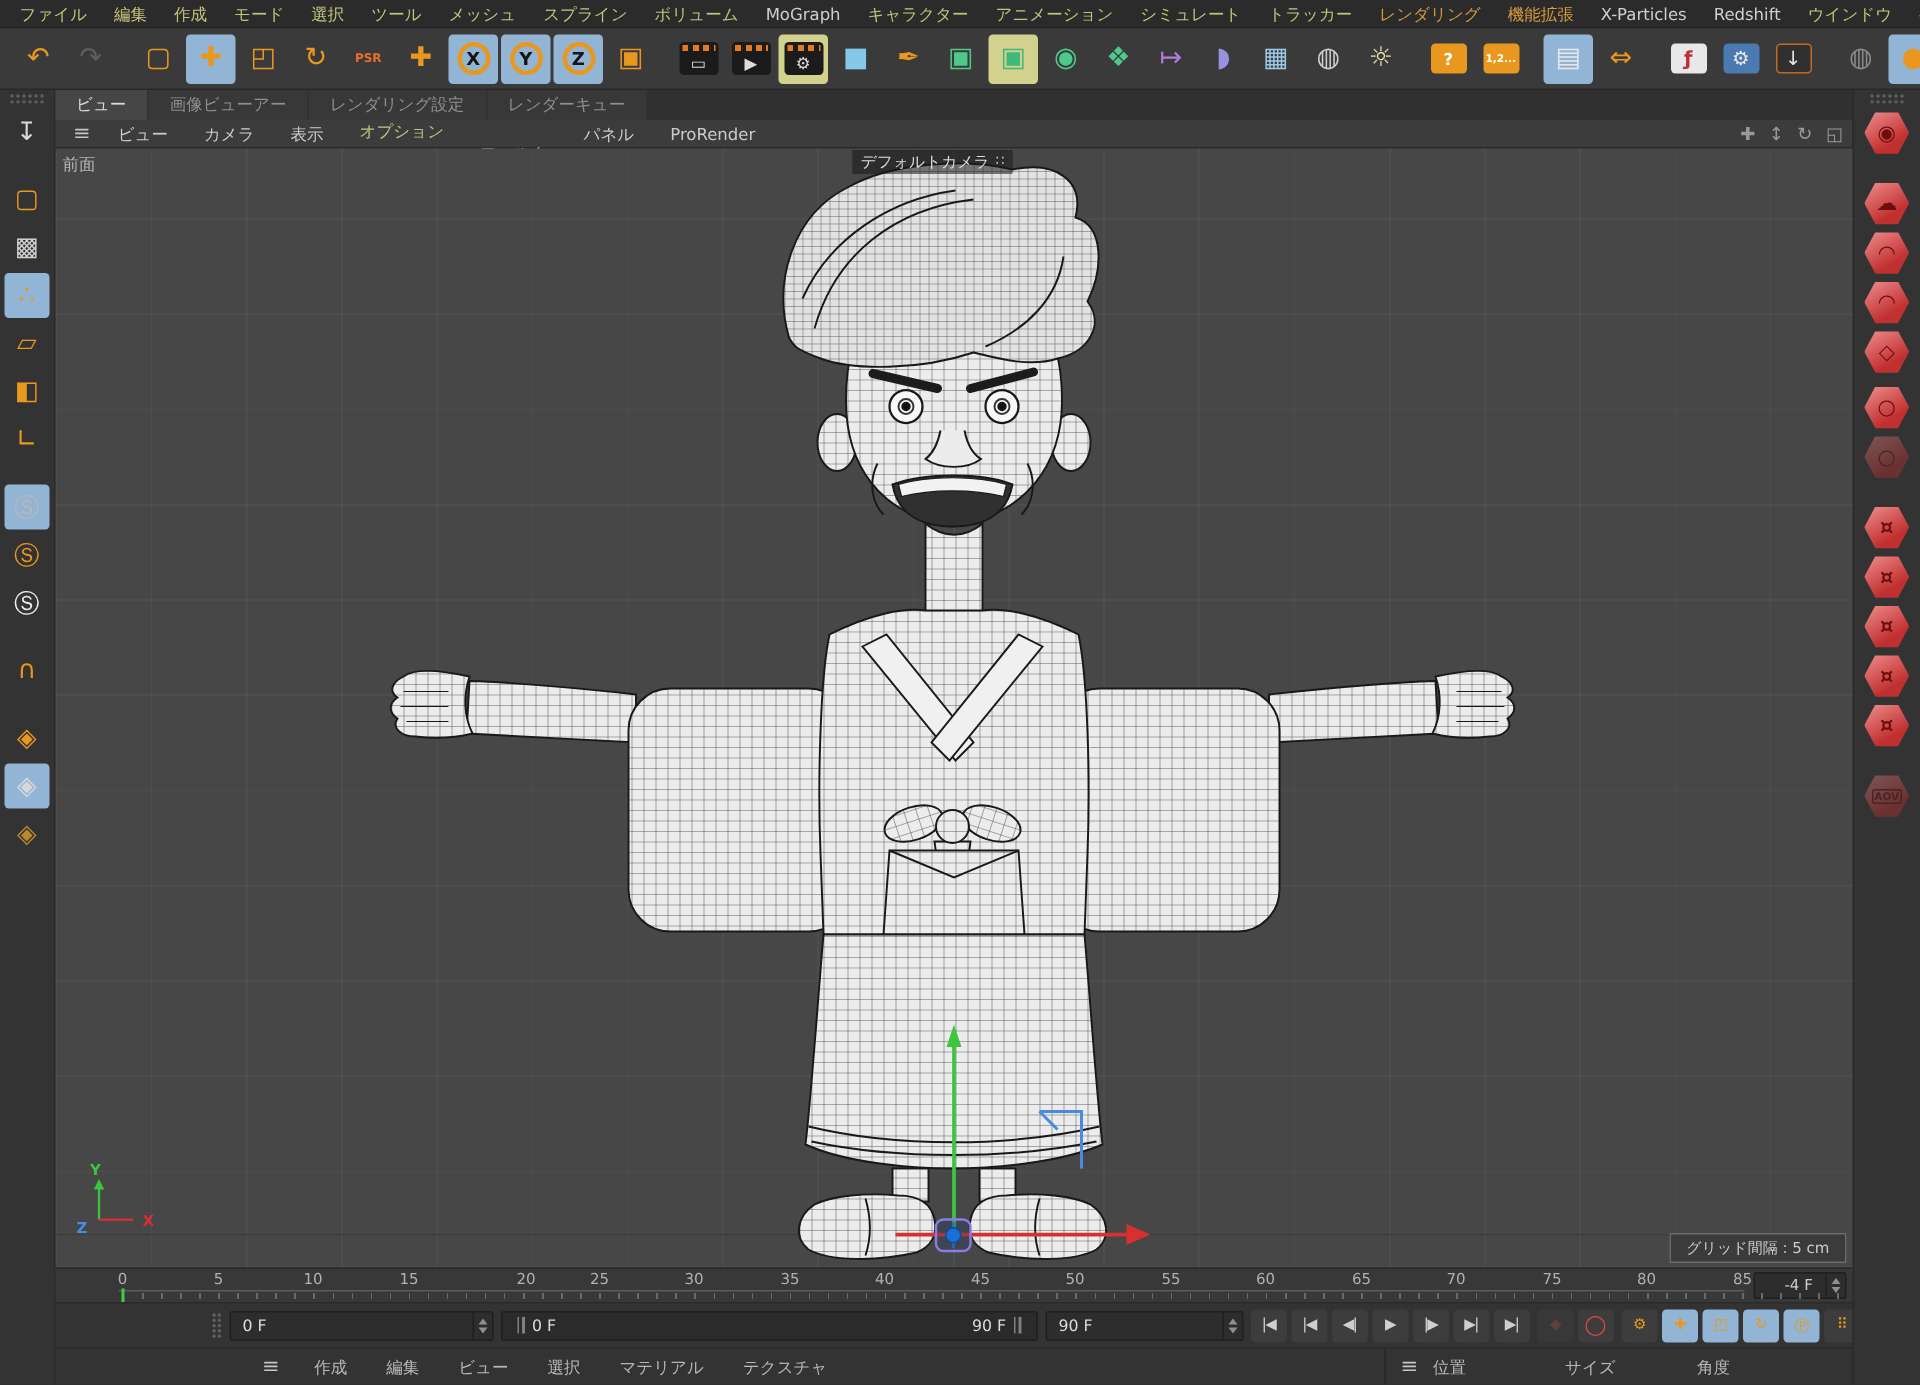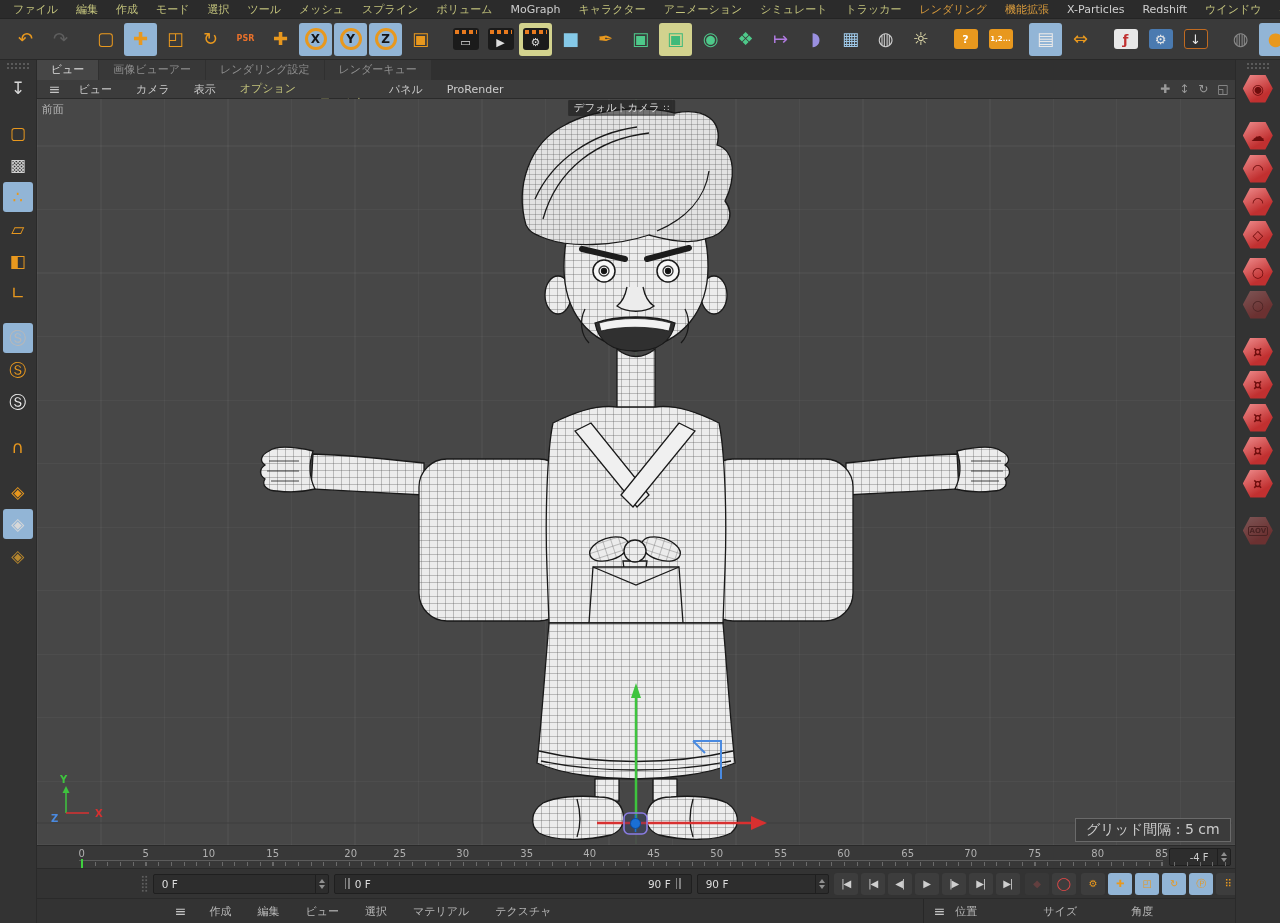--- a/index.html
+++ b/index.html
@@ -75,21 +75,21 @@
       background-image:
         repeating-linear-gradient(90deg, rgba(255,255,255,.035) 0 1px, transparent 1px 63.5px),
         repeating-linear-gradient(0deg,  rgba(255,255,255,.035) 0 1px, transparent 1px 63.5px); }
   .viewport svg { position:absolute; inset:0; }
   .vp-label-view { position:absolute; left:5px; top:3px; color:#b5b5b5; font-size:11px; }
   .vp-label-cam { position:absolute; left:calc(50% - 14px); top:1px; transform:translateX(-50%);
                   background:rgba(24,24,24,.55); color:#ddd; font-size:10.5px; padding:1px 6px;
                   display:flex; align-items:center; gap:4px; border-radius:1px; }
   .vp-label-cam .cam-ico { color:#cfcfcf; font-size:9px; }
   .vp-label-grid { position:absolute; right:4px; bottom:3px; border:1px solid #6a6a6a; background:rgba(58,58,58,.85);
-                   color:#ccc; font-size:14px; padding:2px 10px; }
+                   color:#ccc; font-size:10px; padding:2px 10px; }
 
   
   .ruler { height:23px; background:#383838; position:relative; border-top:1px solid #2a2a2a; flex:0 0 auto; }
   .ruler::before { content:''; position:absolute; left:42px; right:72px; bottom:7px; height:1px; background:#5c5c5c; }
   .ruler::after  { content:''; position:absolute; left:45px; width:1145px; bottom:2px; height:4px;
                    background:repeating-linear-gradient(90deg,#6a6a6a 0 1px, transparent 1px 12.7px); }
   .tick { position:absolute; top:2px; transform:translateX(-50%); color:#b0b0b0; font-size:10px; }
   .playhead { position:absolute; left:44px; bottom:0; width:2px; height:9px; background:#3fd03f; z-index:2; }
   .roffset { position:absolute; right:4px; top:2px; width:62px; height:18px; background:#2d2d2d;
              border:1px solid #1f1f1f; display:flex; align-items:center; color:#ccc; font-size:10px;

